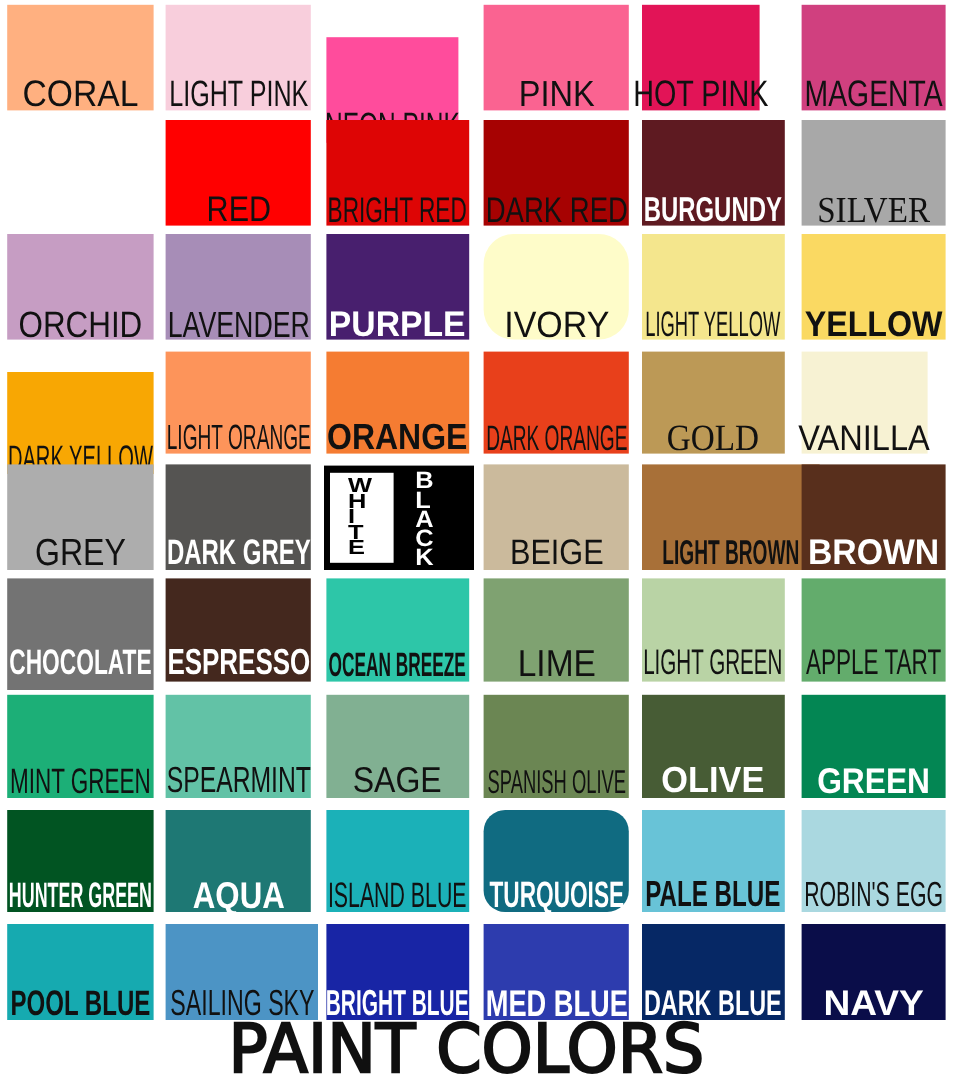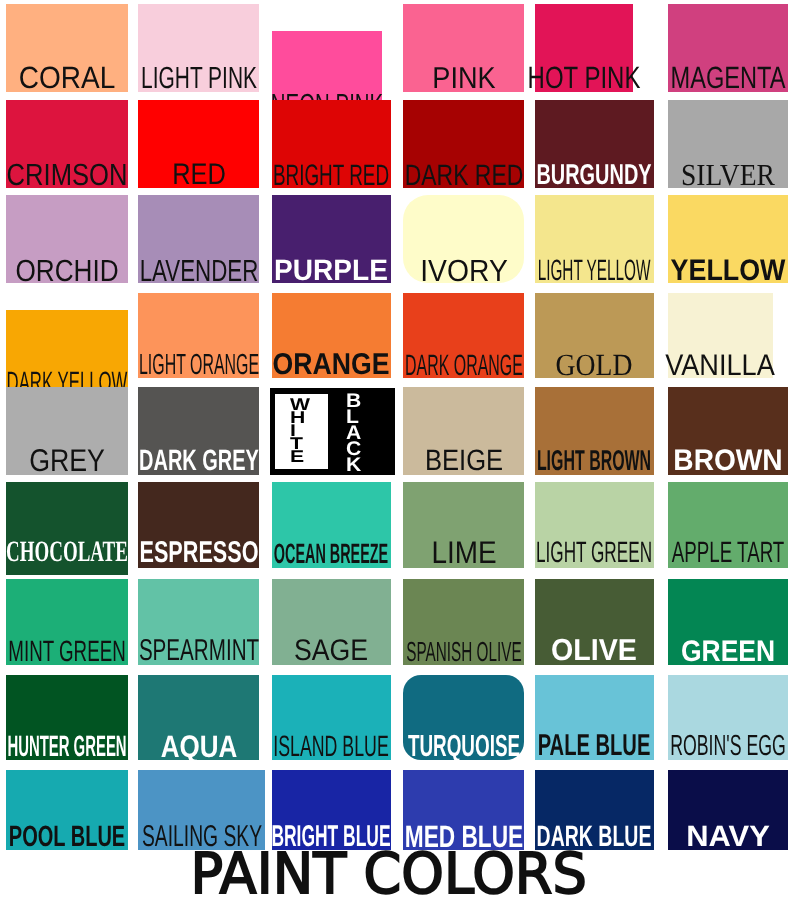--- a/index.html
+++ b/index.html
@@ -54,25 +54,20 @@
 <div class="sw" style="left:535.0px;top:4.0px;width:98px;height:88.3px;background:#e21457;">
  <div class="lbl" style="top:59.30px;color:#111111;font-weight:400;font-size:30.72px;">
         <i style="transform:translateX(-50%) scaleX(0.7803);">HOT PINK</i>
       </div>
 </div>
 <div class="sw" style="left:667.5px;top:4.0px;width:120.0px;height:88.3px;background:#d0407f;">
  <div class="lbl" style="top:59.30px;color:#111111;font-weight:400;font-size:30.72px;">
         <i style="transform:translateX(-50%) scaleX(0.7685);">MAGENTA</i>
       </div>
 </div>
-<div class="sw" style="left:6.0px;top:99.9px;width:121.5px;height:88.4px;background:#dd143e;">
- <div class="lbl" style="top:59.81px;color:#111111;font-weight:400;font-size:30.58px;">
-        <i style="transform:translateX(-50%) scaleX(0.8371);">CRIMSON</i>
-      </div>
-</div>
 <div class="sw" style="left:138.4px;top:99.9px;width:120.9px;height:88.4px;background:#ff0000;">
  <div class="lbl" style="top:60.55px;color:#111111;font-weight:400;font-size:29.71px;">
         <i style="transform:translateX(-50%) scaleX(0.8551);">RED</i>
       </div>
 </div>
 <div class="sw" style="left:271.7px;top:99.9px;width:119.6px;height:88.4px;background:#de0505;">
  <div class="lbl" style="top:60.67px;color:#111111;font-weight:400;font-size:29.57px;">
         <i style="transform:translateX(-50%) scaleX(0.6384);">BRIGHT RED</i>
       </div>
 </div>
@@ -176,31 +171,31 @@
         <b>A</b>
         <b>C</b>
         <b>K</b>
       </div>
 </div>
 <div class="sw" style="left:403.2px;top:387.3px;width:120.8px;height:87.7px;background:#cbba9c;">
  <div class="lbl" style="top:59.20px;color:#111111;font-weight:400;font-size:29.42px;">
         <i style="transform:translateX(-50%) scaleX(0.8689);">BEIGE</i>
       </div>
 </div>
-<div class="sw" style="left:535.0px;top:387.3px;width:118.9px;height:87.7px;background:#a87038;">
+<div class="sw" style="left:535.0px;top:387.3px;width:118.9px;height:87.7px;background:#a87038;padding-left:29px;">
  <div class="lbl" style="top:59.81px;color:#111111;font-weight:700;font-size:28.7px;">
         <i style="transform:translateX(-50%) scaleX(0.5557);">LIGHT BROWN</i>
       </div>
 </div>
 <div class="sw" style="left:667.5px;top:387.3px;width:120.0px;height:87.7px;background:#582f1c;">
  <div class="lbl" style="top:58.95px;color:#ffffff;font-weight:700;font-size:29.71px;">
         <i style="transform:translateX(-50%) scaleX(0.9469);">BROWN</i>
       </div>
 </div>
-<div class="sw" style="left:6.0px;top:482.1px;width:121.5px;height:93px;background:#14532d;font-family:Liberation Serif, serif;">
+<div class="sw" style="left:6.0px;top:482.1px;width:121.5px;height:93px;background:#737373;">
  <div class="lbl" style="top:56.40px;color:#ffffff;font-weight:700;font-size:29.42px;">
         <i style="transform:translateX(-50%) scaleX(0.6446);">CHOCOLATE</i>
       </div>
 </div>
 <div class="sw" style="left:138.4px;top:482.1px;width:120.9px;height:86.2px;background:#44281e;">
  <div class="lbl" style="top:55.79px;color:#ffffff;font-weight:700;font-size:30.14px;">
         <i style="transform:translateX(-50%) scaleX(0.7182);">ESPRESSO</i>
       </div>
 </div>
 <div class="sw" style="left:271.7px;top:482.1px;width:119.6px;height:86.2px;background:#2dc6a8;">

